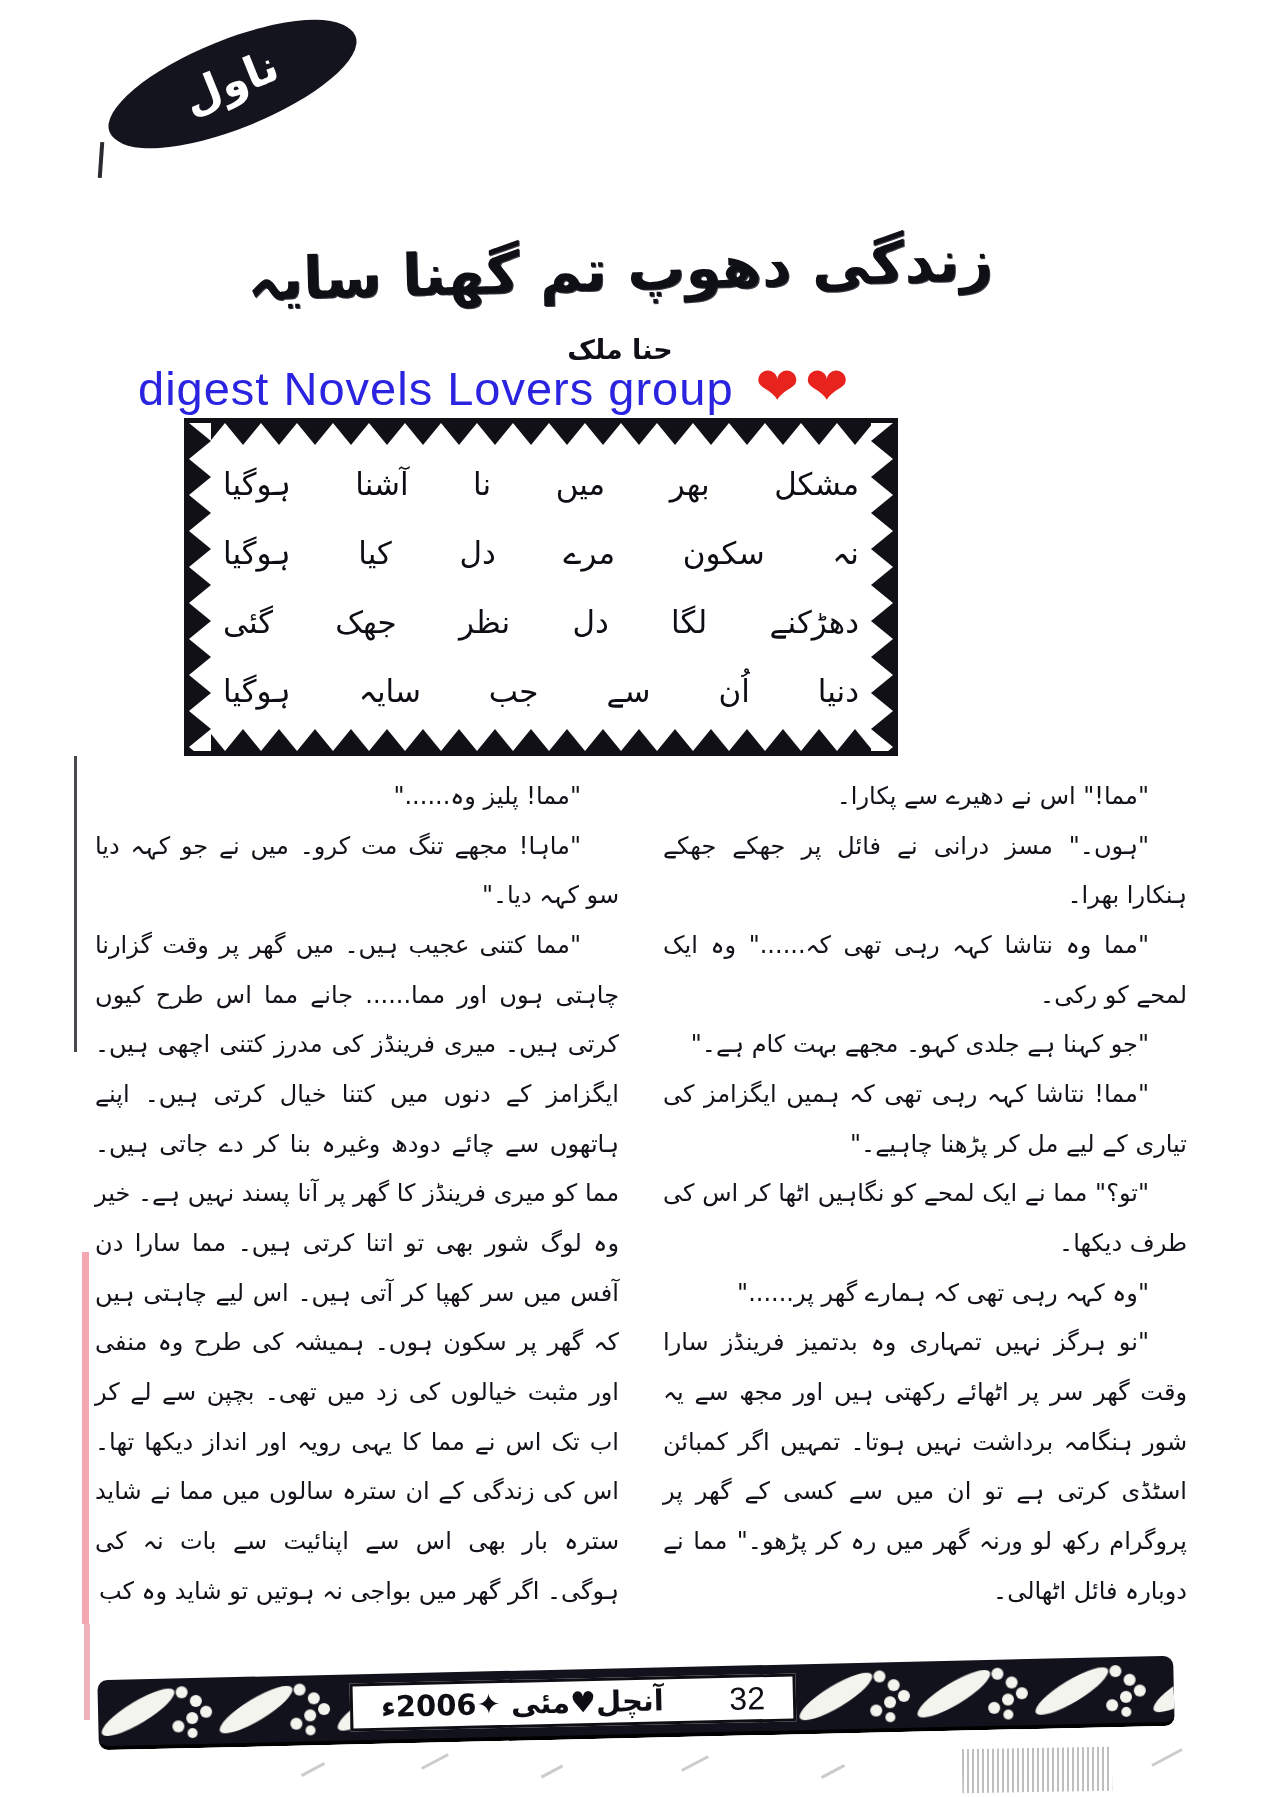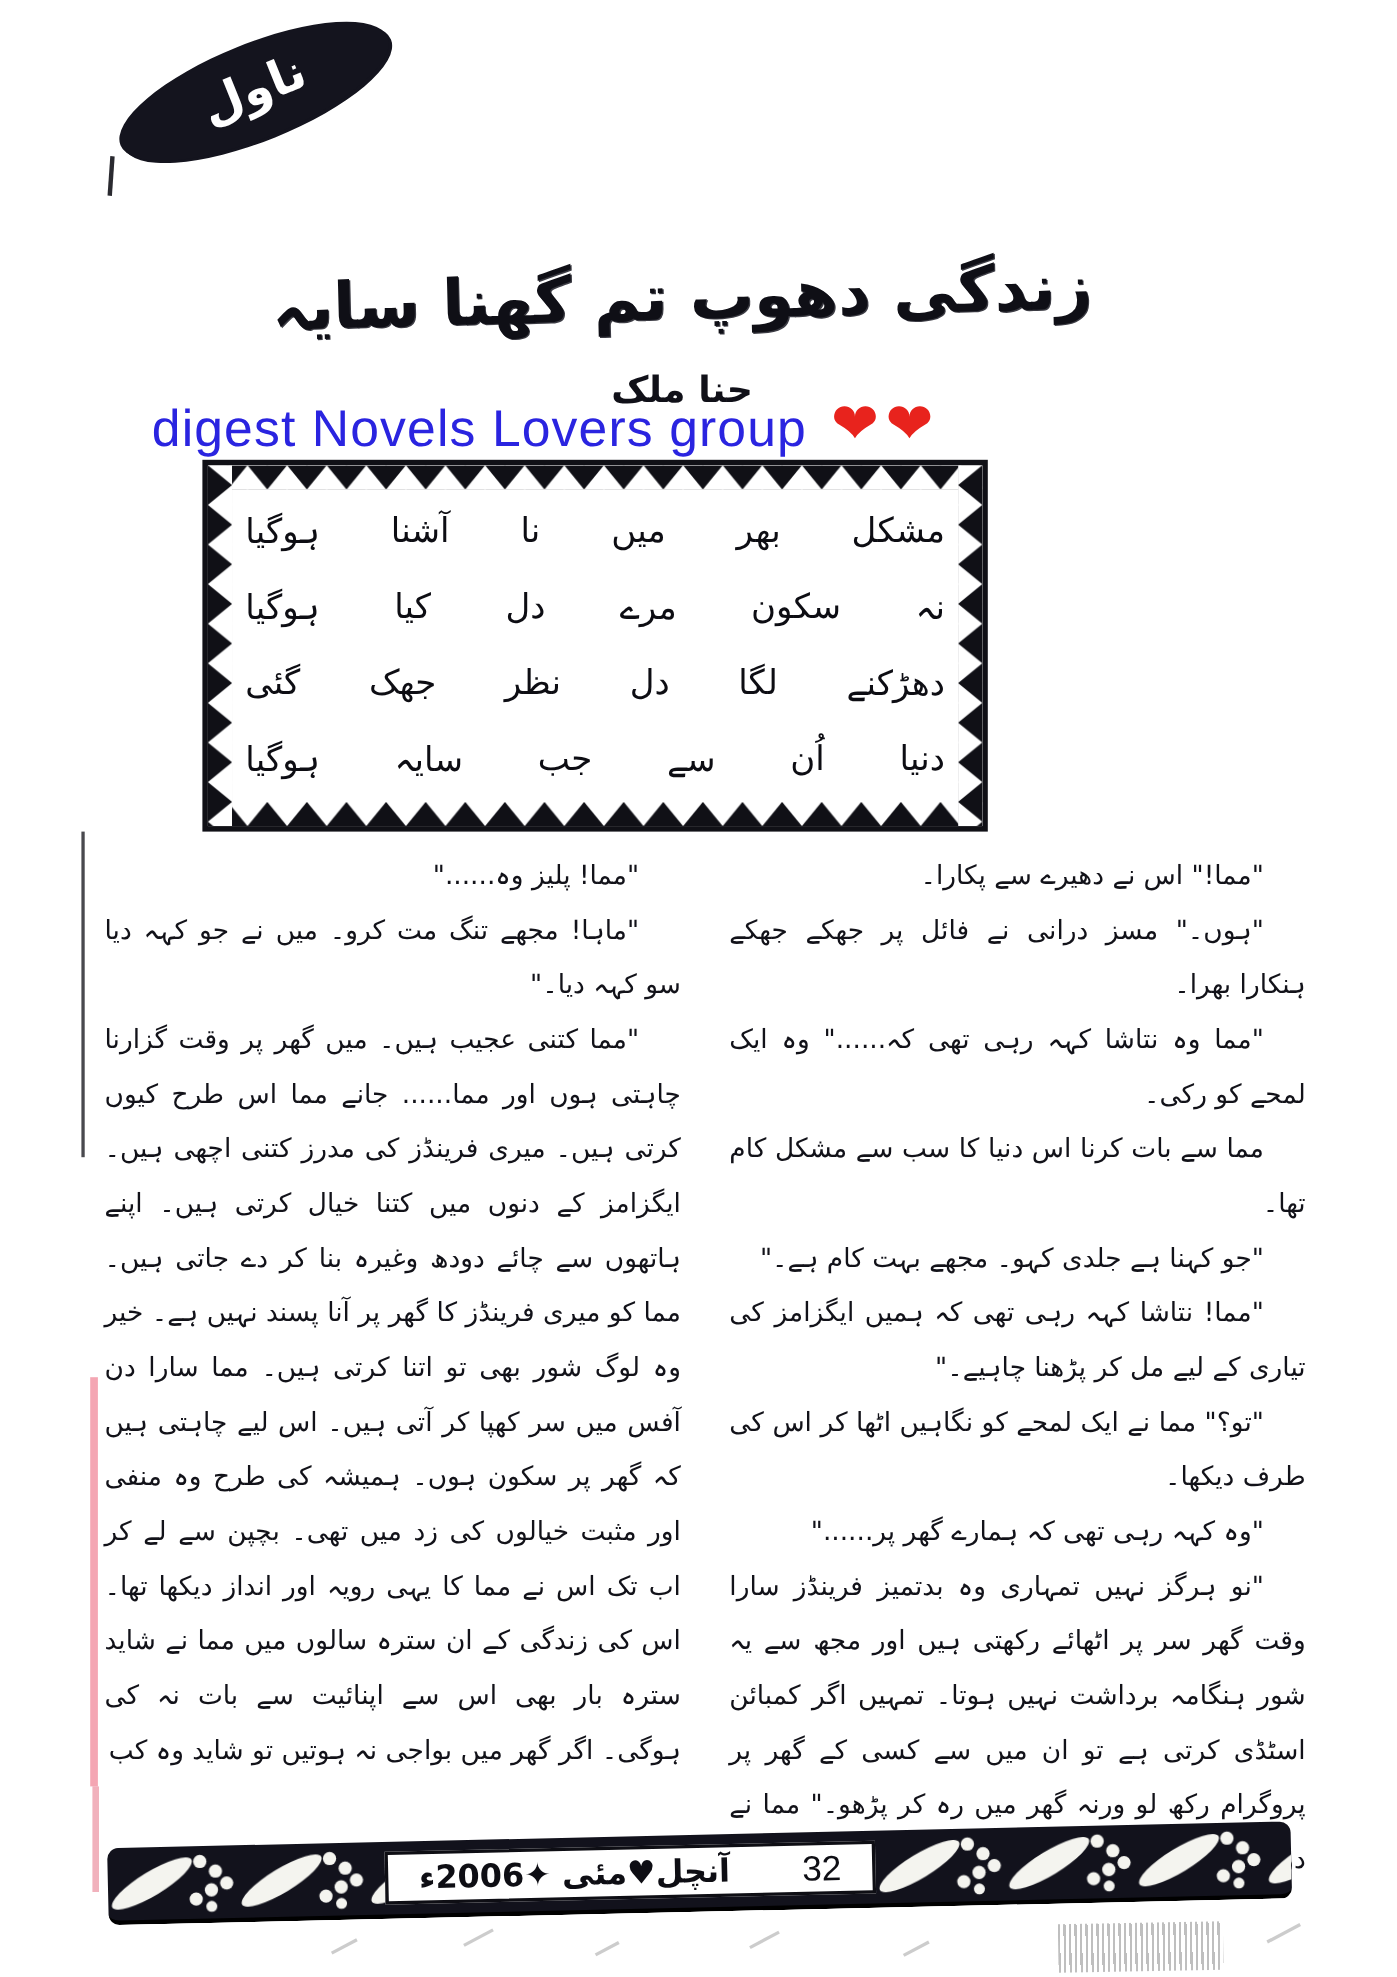--- a/index.html
+++ b/index.html
@@ -29,21 +29,21 @@
     display:flex;align-items:center;justify-content:center;
     direction:rtl;
     font-size:58px;font-weight:bold;color:#0f0f16;
     transform:rotate(-1.5deg);
     text-shadow:1px 1px 0 #3c3c44;
     letter-spacing:-1px;white-space:nowrap;
   }
   .author{
     position:absolute;left:470px;top:334px;width:300px;
     text-align:center;direction:rtl;
-    font-size:33px;font-weight:bold;color:#101018;
+    font-size:27px;font-weight:bold;color:#101018;
   }
   
   .watermark{
     position:absolute;left:138px;top:352px;width:1050px;height:64px;
     display:flex;align-items:flex-end;
     font-family:"Liberation Sans",sans-serif;
     font-size:47px;font-weight:500;white-space:nowrap;
   }
   .watermark .wm-text{letter-spacing:1px;}
   .watermark .hearts{font-size:52px;margin-left:22px;letter-spacing:6px;}
@@ -194,21 +194,20 @@
         <span>ہوگیا</span>
       </div>
   </div>
 </div>
 
 <div class="columns">
   <div class="col">
       <p>"مما!" اس نے دھیرے سے پکارا۔</p>
       <p>"ہوں۔" مسز درانی نے فائل پر جھکے جھکے ہنکارا بھرا۔</p>
       <p>"مما وہ نتاشا کہہ رہی تھی کہ......" وہ ایک لمحے کو رکی۔</p>
-      <p>مما سے بات کرنا اس دنیا کا سب سے مشکل کام تھا۔</p>
       <p>"جو کہنا ہے جلدی کہو۔ مجھے بہت کام ہے۔"</p>
       <p>"مما! نتاشا کہہ رہی تھی کہ ہمیں ایگزامز کی تیاری کے لیے مل کر پڑھنا چاہیے۔"</p>
       <p>"تو؟" مما نے ایک لمحے کو نگاہیں اٹھا کر اس کی طرف دیکھا۔</p>
       <p>"وہ کہہ رہی تھی کہ ہمارے گھر پر......"</p>
       <p>"نو ہرگز نہیں تمہاری وہ بدتمیز فرینڈز سارا وقت گھر سر پر اٹھائے رکھتی ہیں اور مجھ سے یہ شور ہنگامہ برداشت نہیں ہوتا۔ تمہیں اگر کمبائن اسٹڈی کرتی ہے تو ان میں سے کسی کے گھر پر پروگرام رکھ لو ورنہ گھر میں رہ کر پڑھو۔" مما نے دوبارہ فائل اٹھالی۔</p>
     </div>
   <div class="col">
       <p>"مما! پلیز وہ......"</p>
       <p>"ماہا! مجھے تنگ مت کرو۔ میں نے جو کہہ دیا سو کہہ دیا۔"</p>
       <p>"مما کتنی عجیب ہیں۔ میں گھر پر وقت گزارنا چاہتی ہوں اور مما...... جانے مما اس طرح کیوں کرتی ہیں۔ میری فرینڈز کی مدرز کتنی اچھی ہیں۔ ایگزامز کے دنوں میں کتنا خیال کرتی ہیں۔ اپنے ہاتھوں سے چائے دودھ وغیرہ بنا کر دے جاتی ہیں۔ مما کو میری فرینڈز کا گھر پر آنا پسند نہیں ہے۔ خیر وہ لوگ شور بھی تو اتنا کرتی ہیں۔ مما سارا دن آفس میں سر کھپا کر آتی ہیں۔ اس لیے چاہتی ہیں کہ گھر پر سکون ہوں۔ ہمیشہ کی طرح وہ منفی اور مثبت خیالوں کی زد میں تھی۔ بچپن سے لے کر اب تک اس نے مما کا یہی رویہ اور انداز دیکھا تھا۔ اس کی زندگی کے ان سترہ سالوں میں مما نے شاید سترہ بار بھی اس سے اپنائیت سے بات نہ کی ہوگی۔ اگر گھر میں بواجی نہ ہوتیں تو شاید وہ کب</p>

